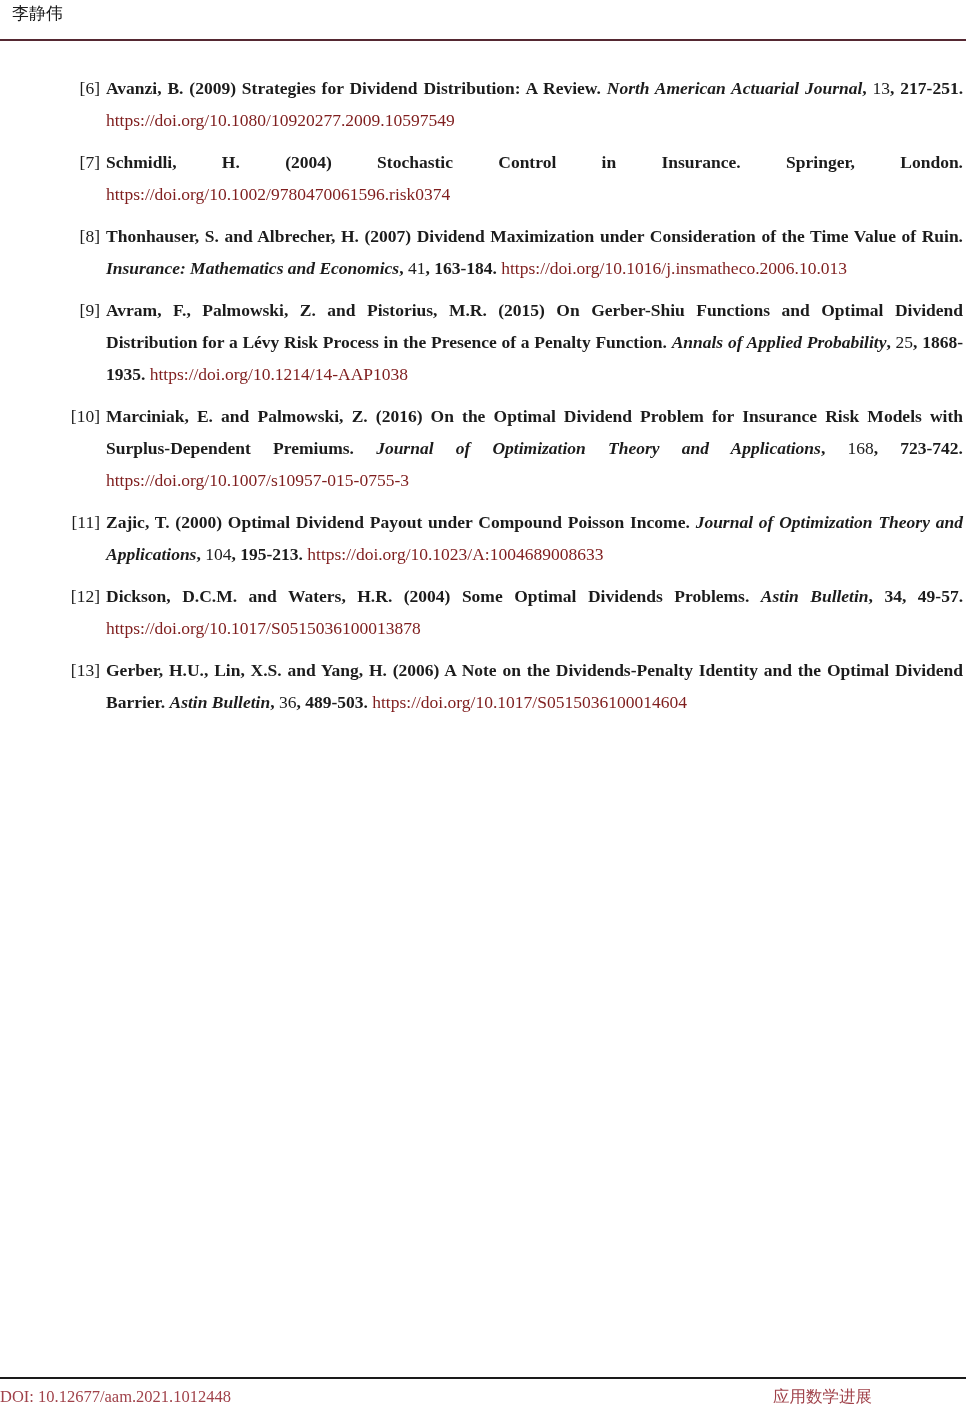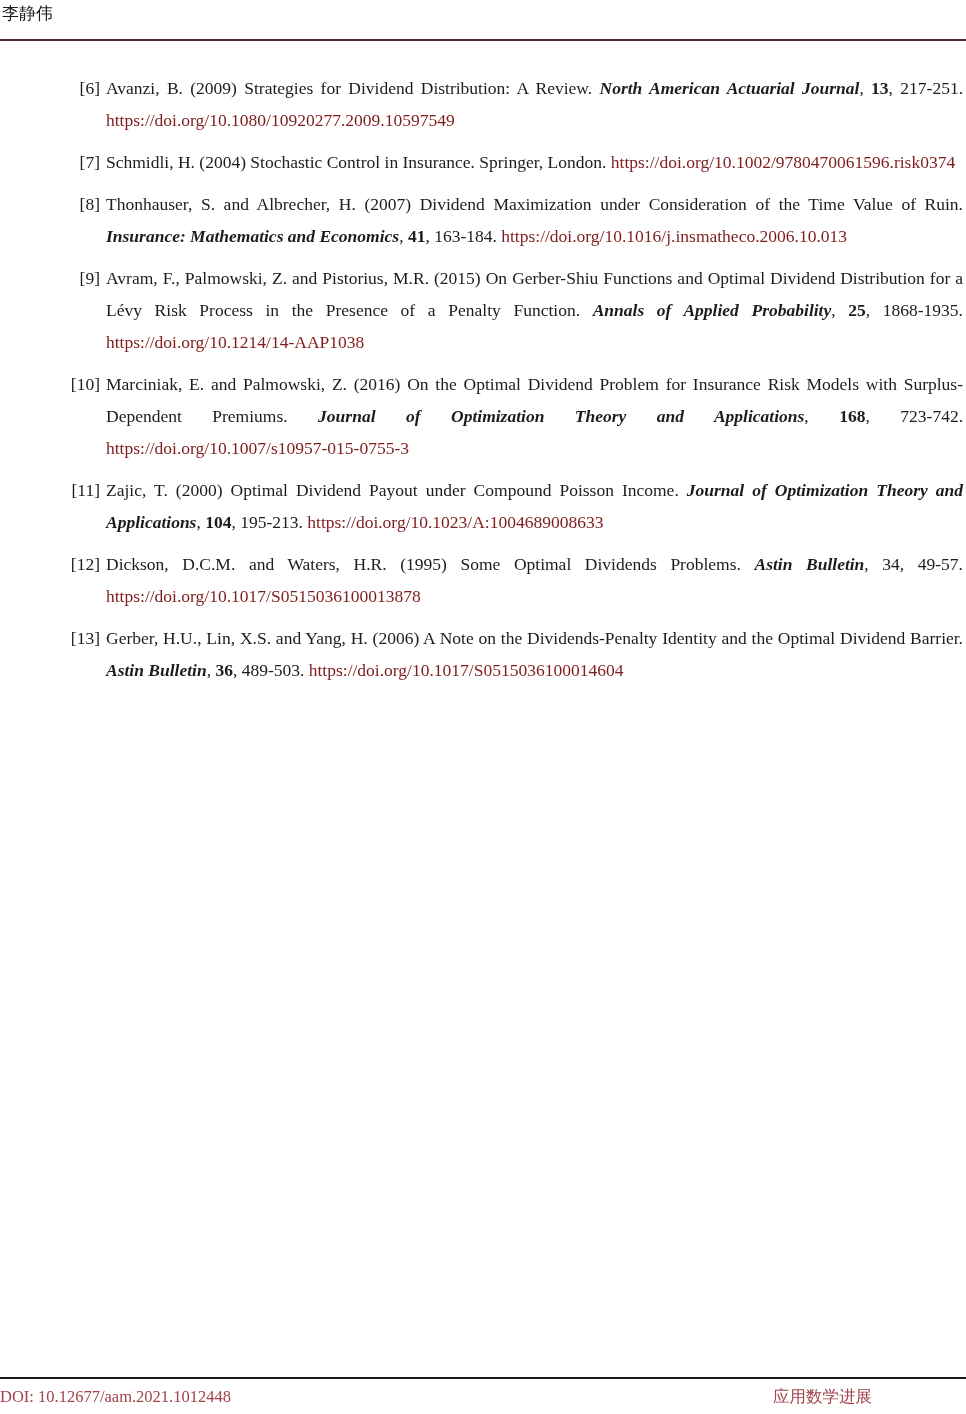--- a/index.html
+++ b/index.html
@@ -15,21 +15,21 @@
     font-family: "Liberation Serif", "DejaVu Serif", serif;
     font-size: 17.5px;
     line-height: 32px;
     color: #1c1c1c;
   }
 
   
   .running-author {
     position: absolute;
     top: 3px;
-    left: 2px;
+    left: 12px;
     font-size: 17px;
     line-height: 22px;
     color: #1c1c1c;
   }
   .header-rule {
     position: absolute;
     top: 39px;
     left: 0;
     width: 966px;
     height: 2px;
@@ -51,23 +51,23 @@
     text-align: justify;
     margin-bottom: 10px;
   }
   .ref-num {
     position: absolute;
     left: 0;
     top: 0;
     width: 37px;
     text-align: right;
   }
-  .seg-normal { font-style: normal; }
+  .seg-normal { font-style: normal; font-weight: bold; }
   .seg-italic { font-style: italic; font-weight: bold; }
-  .seg-bold   { font-weight: bold; }
+  .seg-bold   { font-weight: normal; }
   .doi-link {
     color: #7f1d1d;
     text-decoration: none;
     white-space: nowrap;
     cursor: pointer;
   }
 
   
   .footer-rule {
     position: absolute;
@@ -109,21 +109,21 @@
 <div class="running-author">李静伟</div>
 <div class="header-rule"></div>
 
 <div class="references">
     <div class="ref-item"><span class="ref-num">[6]</span><span><span class="seg-normal">Avanzi, B. (2009) Strategies for Dividend Distribution: A Review. </span><span class="seg-italic">North American Actuarial Journal</span><span class="seg-normal">, </span><span class="seg-bold">13</span><span class="seg-normal">, 217-251. </span><a class="doi-link" href="#">https://doi.org/10.1080/10920277.2009.10597549</a></span></div>
     <div class="ref-item"><span class="ref-num">[7]</span><span><span class="seg-normal">Schmidli, H. (2004) Stochastic Control in Insurance. Springer, London. </span><a class="doi-link" href="#">https://doi.org/10.1002/9780470061596.risk0374</a></span></div>
     <div class="ref-item"><span class="ref-num">[8]</span><span><span class="seg-normal">Thonhauser, S. and Albrecher, H. (2007) Dividend Maximization under Consideration of the Time Value of Ruin. </span><span class="seg-italic">Insurance: Mathematics and Economics</span><span class="seg-normal">, </span><span class="seg-bold">41</span><span class="seg-normal">, 163-184. </span><a class="doi-link" href="#">https://doi.org/10.1016/j.insmatheco.2006.10.013</a></span></div>
     <div class="ref-item"><span class="ref-num">[9]</span><span><span class="seg-normal">Avram, F., Palmowski, Z. and Pistorius, M.R. (2015) On Gerber-Shiu Functions and Optimal Dividend Distribution for a Lévy Risk Process in the Presence of a Penalty Function. </span><span class="seg-italic">Annals of Applied Probability</span><span class="seg-normal">, </span><span class="seg-bold">25</span><span class="seg-normal">, 1868-1935. </span><a class="doi-link" href="#">https://doi.org/10.1214/14-AAP1038</a></span></div>
     <div class="ref-item"><span class="ref-num">[10]</span><span><span class="seg-normal">Marciniak, E. and Palmowski, Z. (2016) On the Optimal Dividend Problem for Insurance Risk Models with Surplus-Dependent Premiums. </span><span class="seg-italic">Journal of Optimization Theory and Applications</span><span class="seg-normal">, </span><span class="seg-bold">168</span><span class="seg-normal">, 723-742. </span><a class="doi-link" href="#">https://doi.org/10.1007/s10957-015-0755-3</a></span></div>
     <div class="ref-item"><span class="ref-num">[11]</span><span><span class="seg-normal">Zajic, T. (2000) Optimal Dividend Payout under Compound Poisson Income. </span><span class="seg-italic">Journal of Op­timization Theory and Applications</span><span class="seg-normal">, </span><span class="seg-bold">104</span><span class="seg-normal">, 195-213. </span><a class="doi-link" href="#">https://doi.org/10.1023/A:1004689008633</a></span></div>
-    <div class="ref-item"><span class="ref-num">[12]</span><span><span class="seg-normal">Dickson, D.C.M. and Waters, H.R. (1995) Some Optimal Dividends Problems. </span><span class="seg-italic">Astin Bulletin</span><span class="seg-normal">, 34, 49-57. </span><a class="doi-link" href="#">https://doi.org/10.1017/S0515036100013878</a></span></div>
+    <div class="ref-item"><span class="ref-num">[12]</span><span><span class="seg-normal">Dickson, D.C.M. and Waters, H.R. (2004) Some Optimal Dividends Problems. </span><span class="seg-italic">Astin Bulletin</span><span class="seg-normal">, 34, 49-57. </span><a class="doi-link" href="#">https://doi.org/10.1017/S0515036100013878</a></span></div>
     <div class="ref-item"><span class="ref-num">[13]</span><span><span class="seg-normal">Gerber, H.U., Lin, X.S. and Yang, H. (2006) A Note on the Dividends-Penalty Identity and the Optimal Dividend Barrier. </span><span class="seg-italic">Astin Bulletin</span><span class="seg-normal">, </span><span class="seg-bold">36</span><span class="seg-normal">, 489-503. </span><a class="doi-link" href="#">https://doi.org/10.1017/S0515036100014604</a></span></div>
   </div>
 
 <div class="footer-rule"></div>
 <div class="footer-row">
   <a class="footer-doi">DOI: 10.12677/aam.2021.1012448</a>
   <span class="footer-page">4226</span>
   <a class="footer-journal">应用数学进展</a>
 </div>
 

